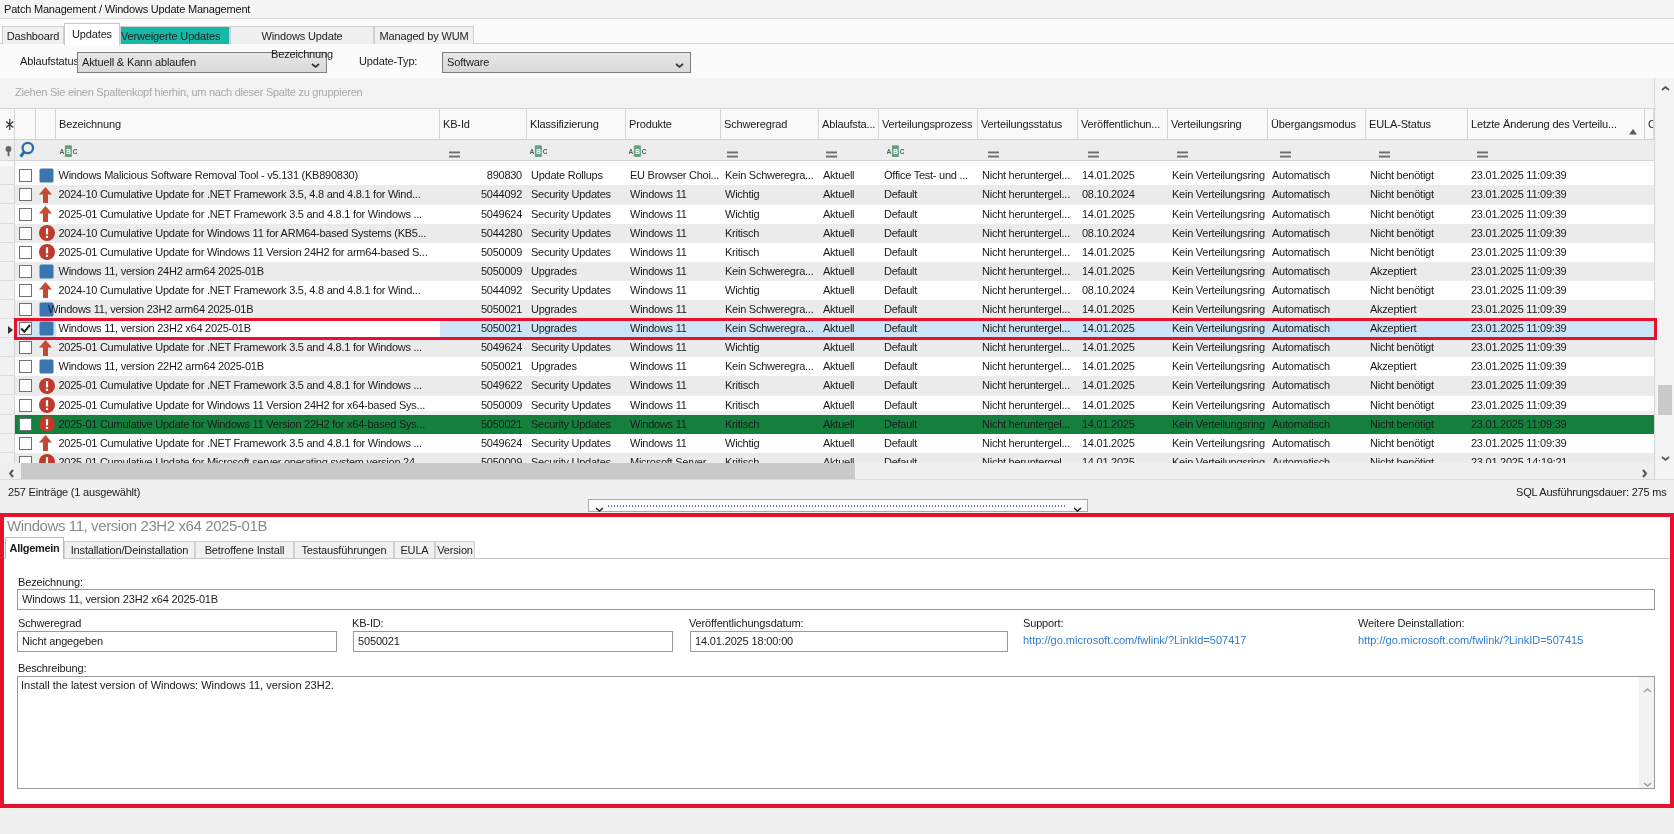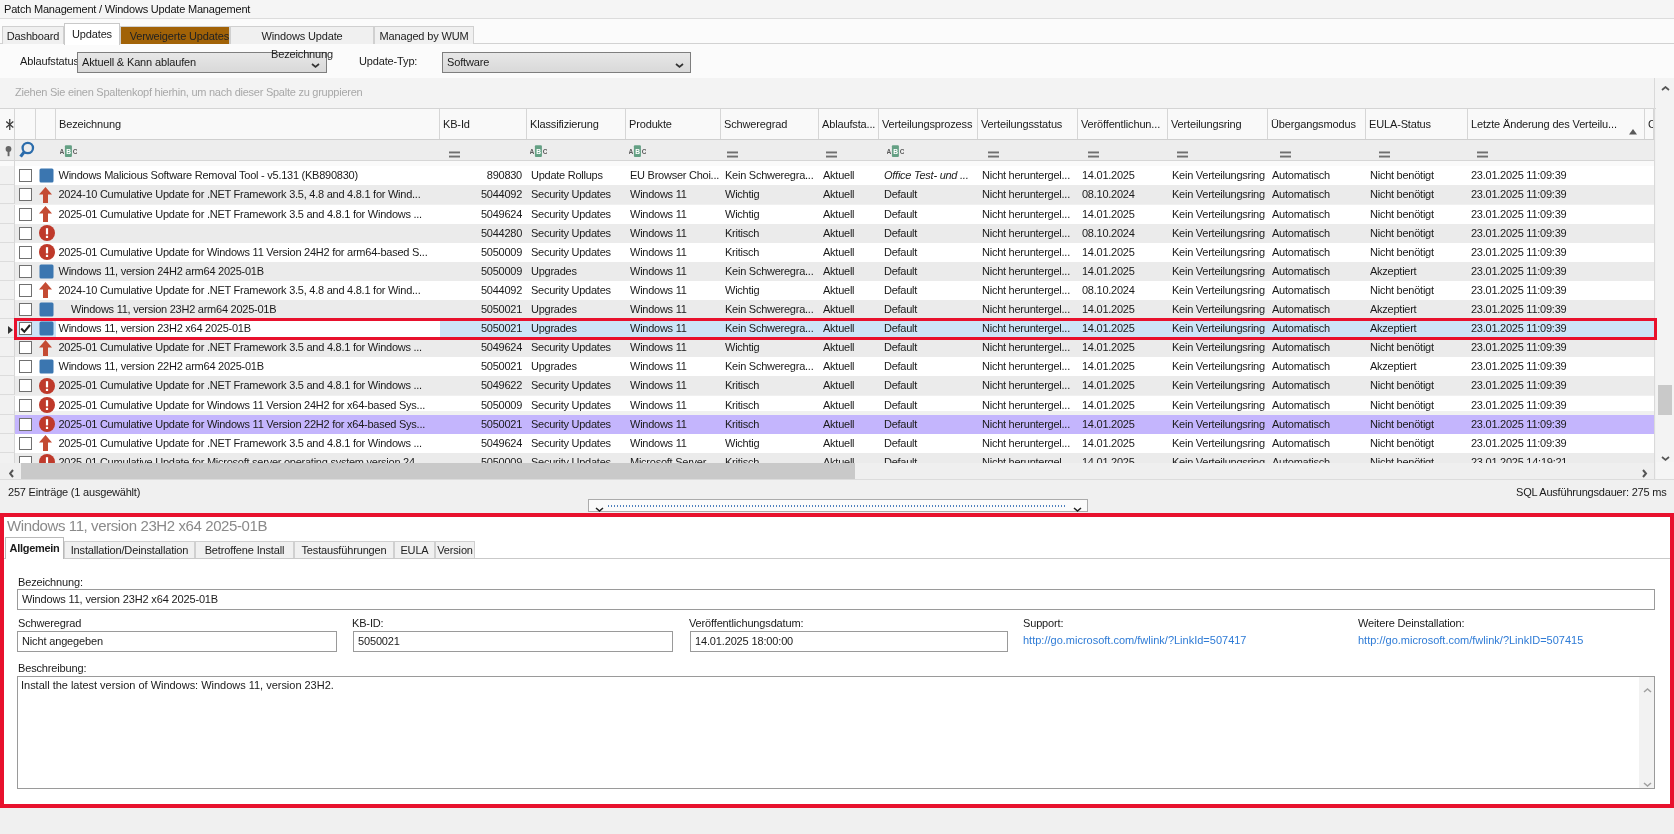--- a/index.html
+++ b/index.html
@@ -4,21 +4,21 @@
 html,body{width:1674px;height:834px;overflow:hidden}
 body{font-family:"Liberation Sans",sans-serif;font-size:11px;color:#1a1a1a;background:#f0f0f0;position:relative}
 .a{position:absolute}
 </style></head><body>
 <div class="a" style="left:0px;top:0px;width:1674px;height:19px;background:#f5f5f5;border-bottom:1px solid #dcdcdc"></div>
 <div class="a" style="left:4px;top:3px;white-space:nowrap;letter-spacing:-0.2px;color:#111">Patch Management / Windows Update Management</div>
 <div class="a" style="left:0px;top:19px;width:1674px;height:59px;background:#fbfbfb"></div>
 <div class="a" style="left:0px;top:43px;width:1674px;height:1px;background:#d2d2d2"></div>
 <div class="a" style="left:2px;top:26px;width:62px;height:18px;background:#f0f0f0;border:1px solid #d0d0d0;border-bottom:none;z-index:2;text-align:center;line-height:18px;letter-spacing:-0.15px;color:#222">Dashboard</div>
 <div class="a" style="left:64px;top:23px;width:56px;height:22px;background:#fff;border:1px solid #c9c9c9;border-bottom:none;z-index:3;text-align:center;line-height:21px;letter-spacing:-0.15px">Updates</div>
-<div class="a" style="left:120px;top:26px;width:110px;height:18px;background:#a16207;border:1px solid #d0d0d0;border-bottom:none;z-index:2;text-align:right;line-height:18px;letter-spacing:-0.15px;color:#222">Verweigerte Updates</div>
+<div class="a" style="left:120px;top:26px;width:110px;height:18px;background:#14b8a6;border:1px solid #d0d0d0;border-bottom:none;z-index:2;text-align:left;line-height:18px;letter-spacing:-0.15px;color:#222">Verweigerte Updates</div>
 <div class="a" style="left:230px;top:26px;width:144px;height:18px;background:#f0f0f0;border:1px solid #d0d0d0;border-bottom:none;z-index:2;text-align:center;line-height:18px;letter-spacing:-0.15px;color:#222">Windows Update Bezeichnung</div>
 <div class="a" style="left:374px;top:26px;width:100px;height:18px;background:#f0f0f0;border:1px solid #d0d0d0;border-bottom:none;z-index:2;text-align:center;line-height:18px;letter-spacing:-0.15px;color:#222">Managed by WUM</div>
 <div class="a" style="left:20px;top:55px;white-space:nowrap;letter-spacing:-0.15px">Ablaufstatus:</div>
 <div class="a" style="left:359px;top:55px;white-space:nowrap;letter-spacing:-0.15px">Update-Typ:</div>
 <div class="a" style="left:77px;top:52px;width:250px;height:21px;background:linear-gradient(#e7e7e7,#d9d9d9);border:1px solid #7e7e7e;line-height:19px;padding-left:4px;letter-spacing:-0.15px">Aktuell &amp; Kann ablaufen</div>
 <div class="a" style="left:311px;top:59px;white-space:nowrap;"><svg style="" width="10" height="6" viewBox="0 0 10 6">
       <path d="M1 1 L4.5 4 L8 1" fill="none" stroke="#333" stroke-width="1.7"></path>
     </svg></div>
 <div class="a" style="left:442px;top:52px;width:249px;height:21px;background:linear-gradient(#e7e7e7,#d9d9d9);border:1px solid #7e7e7e;line-height:19px;padding-left:4px;letter-spacing:-0.15px">Software</div>
 <div class="a" style="left:675px;top:59px;white-space:nowrap;"><svg style="" width="10" height="6" viewBox="0 0 10 6">
@@ -163,21 +163,21 @@
 </div>
 <div style="position:absolute;left:39px;top:2px"><svg style="" width="15" height="15" viewBox="0 0 15 15">
         <rect x="0.5" y="0.5" width="14" height="14" rx="1.5" fill="#3b76b0"></rect>
       </svg></div>
 <div style="position:absolute;left:58.5px;top:0;line-height:19.1px;white-space:nowrap;letter-spacing:-0.25px;">Windows Malicious Software Removal Tool - v5.131 (KB890830)</div>
 <div style="position:absolute;left:440px;top:0;width:82px;line-height:19.1px;text-align:right;letter-spacing:-0.25px">890830</div>
 <div style="position:absolute;left:531px;top:0;line-height:19.1px;white-space:nowrap;letter-spacing:-0.25px;">Update Rollups</div>
 <div style="position:absolute;left:630px;top:0;line-height:19.1px;white-space:nowrap;letter-spacing:-0.25px;">EU Browser Choi...</div>
 <div style="position:absolute;left:725px;top:0;line-height:19.1px;white-space:nowrap;letter-spacing:-0.25px;">Kein Schweregra...</div>
 <div style="position:absolute;left:823px;top:0;line-height:19.1px;white-space:nowrap;letter-spacing:-0.25px;">Aktuell</div>
-<div style="position:absolute;left:884px;top:0;line-height:19.1px;white-space:nowrap;letter-spacing:-0.25px;font-style:italic;">Office Test- und ...</div>
+<div style="position:absolute;left:884px;top:0;line-height:19.1px;white-space:nowrap;letter-spacing:-0.25px;">Office Test- und ...</div>
 <div style="position:absolute;left:982px;top:0;line-height:19.1px;white-space:nowrap;letter-spacing:-0.25px;">Nicht heruntergel...</div>
 <div style="position:absolute;left:1082px;top:0;line-height:19.1px;white-space:nowrap;letter-spacing:-0.25px;">14.01.2025</div>
 <div style="position:absolute;left:1172px;top:0;line-height:19.1px;white-space:nowrap;letter-spacing:-0.25px;">Kein Verteilungsring</div>
 <div style="position:absolute;left:1272px;top:0;line-height:19.1px;white-space:nowrap;letter-spacing:-0.25px;">Automatisch</div>
 <div style="position:absolute;left:1370px;top:0;line-height:19.1px;white-space:nowrap;letter-spacing:-0.25px;">Nicht benötigt</div>
 <div style="position:absolute;left:1471px;top:0;line-height:19.1px;white-space:nowrap;letter-spacing:-0.25px;">23.01.2025 11:09:39</div>
 </div>
 <div class="a" style="left:0;top:185.4px;width:1654px;height:19.1px;background:#ebebeb">
 <div style="position:absolute;left:0;top:0;width:15px;height:19.1px;background:#f1f1f1;border-right:1px solid #d6d6d6;border-bottom:1px solid #dcdcdc"></div>
 <div style="position:absolute;left:19px;top:3px;width:13px;height:13px;background:#fff;border:1px solid #707070">
@@ -222,20 +222,21 @@
 </div>
 <div class="a" style="left:0;top:223.6px;width:1654px;height:19.1px;background:#ebebeb">
 <div style="position:absolute;left:0;top:0;width:15px;height:19.1px;background:#f1f1f1;border-right:1px solid #d6d6d6;border-bottom:1px solid #dcdcdc"></div>
 <div style="position:absolute;left:19px;top:3px;width:13px;height:13px;background:#fff;border:1px solid #707070">
 </div>
 <div style="position:absolute;left:39px;top:1.5px"><svg style="" width="16" height="16" viewBox="0 0 16 16">
         <circle cx="8" cy="8" r="8" fill="#bf3a2b"></circle>
         <rect x="6.9" y="3.2" width="2.2" height="6.2" fill="#fff"></rect>
         <rect x="6.9" y="10.8" width="2.2" height="2.2" fill="#fff"></rect>
       </svg></div>
+<div style="position:absolute;left:58.5px;top:0;line-height:19.1px;white-space:nowrap;letter-spacing:-0.25px;">2024-10 Cumulative Update for Windows 11 for ARM64-based Systems (KB5...</div>
 <div style="position:absolute;left:440px;top:0;width:82px;line-height:19.1px;text-align:right;letter-spacing:-0.25px">5044280</div>
 <div style="position:absolute;left:531px;top:0;line-height:19.1px;white-space:nowrap;letter-spacing:-0.25px;">Security Updates</div>
 <div style="position:absolute;left:630px;top:0;line-height:19.1px;white-space:nowrap;letter-spacing:-0.25px;">Windows 11</div>
 <div style="position:absolute;left:725px;top:0;line-height:19.1px;white-space:nowrap;letter-spacing:-0.25px;">Kritisch</div>
 <div style="position:absolute;left:823px;top:0;line-height:19.1px;white-space:nowrap;letter-spacing:-0.25px;">Aktuell</div>
 <div style="position:absolute;left:884px;top:0;line-height:19.1px;white-space:nowrap;letter-spacing:-0.25px;">Default</div>
 <div style="position:absolute;left:982px;top:0;line-height:19.1px;white-space:nowrap;letter-spacing:-0.25px;">Nicht heruntergel...</div>
 <div style="position:absolute;left:1082px;top:0;line-height:19.1px;white-space:nowrap;letter-spacing:-0.25px;">08.10.2024</div>
 <div style="position:absolute;left:1172px;top:0;line-height:19.1px;white-space:nowrap;letter-spacing:-0.25px;">Kein Verteilungsring</div>
 <div style="position:absolute;left:1272px;top:0;line-height:19.1px;white-space:nowrap;letter-spacing:-0.25px;">Automatisch</div>
@@ -307,21 +308,21 @@
 <div style="position:absolute;left:1370px;top:0;line-height:19.1px;white-space:nowrap;letter-spacing:-0.25px;">Nicht benötigt</div>
 <div style="position:absolute;left:1471px;top:0;line-height:19.1px;white-space:nowrap;letter-spacing:-0.25px;">23.01.2025 11:09:39</div>
 </div>
 <div class="a" style="left:0;top:300.0px;width:1654px;height:19.1px;background:#ebebeb">
 <div style="position:absolute;left:0;top:0;width:15px;height:19.1px;background:#f1f1f1;border-right:1px solid #d6d6d6;border-bottom:1px solid #dcdcdc"></div>
 <div style="position:absolute;left:19px;top:3px;width:13px;height:13px;background:#fff;border:1px solid #707070">
 </div>
 <div style="position:absolute;left:39px;top:2px"><svg style="" width="15" height="15" viewBox="0 0 15 15">
         <rect x="0.5" y="0.5" width="14" height="14" rx="1.5" fill="#3b76b0"></rect>
       </svg></div>
-<div style="position:absolute;left:71px;top:0;line-height:19.1px;white-space:nowrap;letter-spacing:-0.25px;">Windows 11, version 23H2 arm64 2025-01B</div>
+<div style="position:absolute;left:48px;top:0;line-height:19.1px;white-space:nowrap;letter-spacing:-0.25px;">Windows 11, version 23H2 arm64 2025-01B</div>
 <div style="position:absolute;left:440px;top:0;width:82px;line-height:19.1px;text-align:right;letter-spacing:-0.25px">5050021</div>
 <div style="position:absolute;left:531px;top:0;line-height:19.1px;white-space:nowrap;letter-spacing:-0.25px;">Upgrades</div>
 <div style="position:absolute;left:630px;top:0;line-height:19.1px;white-space:nowrap;letter-spacing:-0.25px;">Windows 11</div>
 <div style="position:absolute;left:725px;top:0;line-height:19.1px;white-space:nowrap;letter-spacing:-0.25px;">Kein Schweregra...</div>
 <div style="position:absolute;left:823px;top:0;line-height:19.1px;white-space:nowrap;letter-spacing:-0.25px;">Aktuell</div>
 <div style="position:absolute;left:884px;top:0;line-height:19.1px;white-space:nowrap;letter-spacing:-0.25px;">Default</div>
 <div style="position:absolute;left:982px;top:0;line-height:19.1px;white-space:nowrap;letter-spacing:-0.25px;">Nicht heruntergel...</div>
 <div style="position:absolute;left:1082px;top:0;line-height:19.1px;white-space:nowrap;letter-spacing:-0.25px;">14.01.2025</div>
 <div style="position:absolute;left:1172px;top:0;line-height:19.1px;white-space:nowrap;letter-spacing:-0.25px;">Kein Verteilungsring</div>
 <div style="position:absolute;left:1272px;top:0;line-height:19.1px;white-space:nowrap;letter-spacing:-0.25px;">Automatisch</div>
@@ -437,21 +438,21 @@
 <div style="position:absolute;left:725px;top:0;line-height:19.1px;white-space:nowrap;letter-spacing:-0.25px;">Kritisch</div>
 <div style="position:absolute;left:823px;top:0;line-height:19.1px;white-space:nowrap;letter-spacing:-0.25px;">Aktuell</div>
 <div style="position:absolute;left:884px;top:0;line-height:19.1px;white-space:nowrap;letter-spacing:-0.25px;">Default</div>
 <div style="position:absolute;left:982px;top:0;line-height:19.1px;white-space:nowrap;letter-spacing:-0.25px;">Nicht heruntergel...</div>
 <div style="position:absolute;left:1082px;top:0;line-height:19.1px;white-space:nowrap;letter-spacing:-0.25px;">14.01.2025</div>
 <div style="position:absolute;left:1172px;top:0;line-height:19.1px;white-space:nowrap;letter-spacing:-0.25px;">Kein Verteilungsring</div>
 <div style="position:absolute;left:1272px;top:0;line-height:19.1px;white-space:nowrap;letter-spacing:-0.25px;">Automatisch</div>
 <div style="position:absolute;left:1370px;top:0;line-height:19.1px;white-space:nowrap;letter-spacing:-0.25px;">Nicht benötigt</div>
 <div style="position:absolute;left:1471px;top:0;line-height:19.1px;white-space:nowrap;letter-spacing:-0.25px;">23.01.2025 11:09:39</div>
 </div>
-<div class="a" style="left:0;top:414.6px;width:1654px;height:27px;background:#c4b5fd">
+<div class="a" style="left:0;top:414.6px;width:1654px;height:27px;background:#15803d">
 <div style="position:absolute;left:0;top:0;width:15px;height:19.1px;background:#f1f1f1;border-right:1px solid #d6d6d6;border-bottom:1px solid #dcdcdc"></div>
 <div style="position:absolute;left:19px;top:3px;width:13px;height:13px;background:#fff;border:1px solid #707070">
 </div>
 <div style="position:absolute;left:39px;top:1.5px"><svg style="" width="16" height="16" viewBox="0 0 16 16">
         <circle cx="8" cy="8" r="8" fill="#bf3a2b"></circle>
         <rect x="6.9" y="3.2" width="2.2" height="6.2" fill="#fff"></rect>
         <rect x="6.9" y="10.8" width="2.2" height="2.2" fill="#fff"></rect>
       </svg></div>
 <div style="position:absolute;left:58.5px;top:0;line-height:19.1px;white-space:nowrap;letter-spacing:-0.25px;">2025-01 Cumulative Update for Windows 11 Version 22H2 for x64-based Sys...</div>
 <div style="position:absolute;left:440px;top:0;width:82px;line-height:19.1px;text-align:right;letter-spacing:-0.25px">5050021</div>

